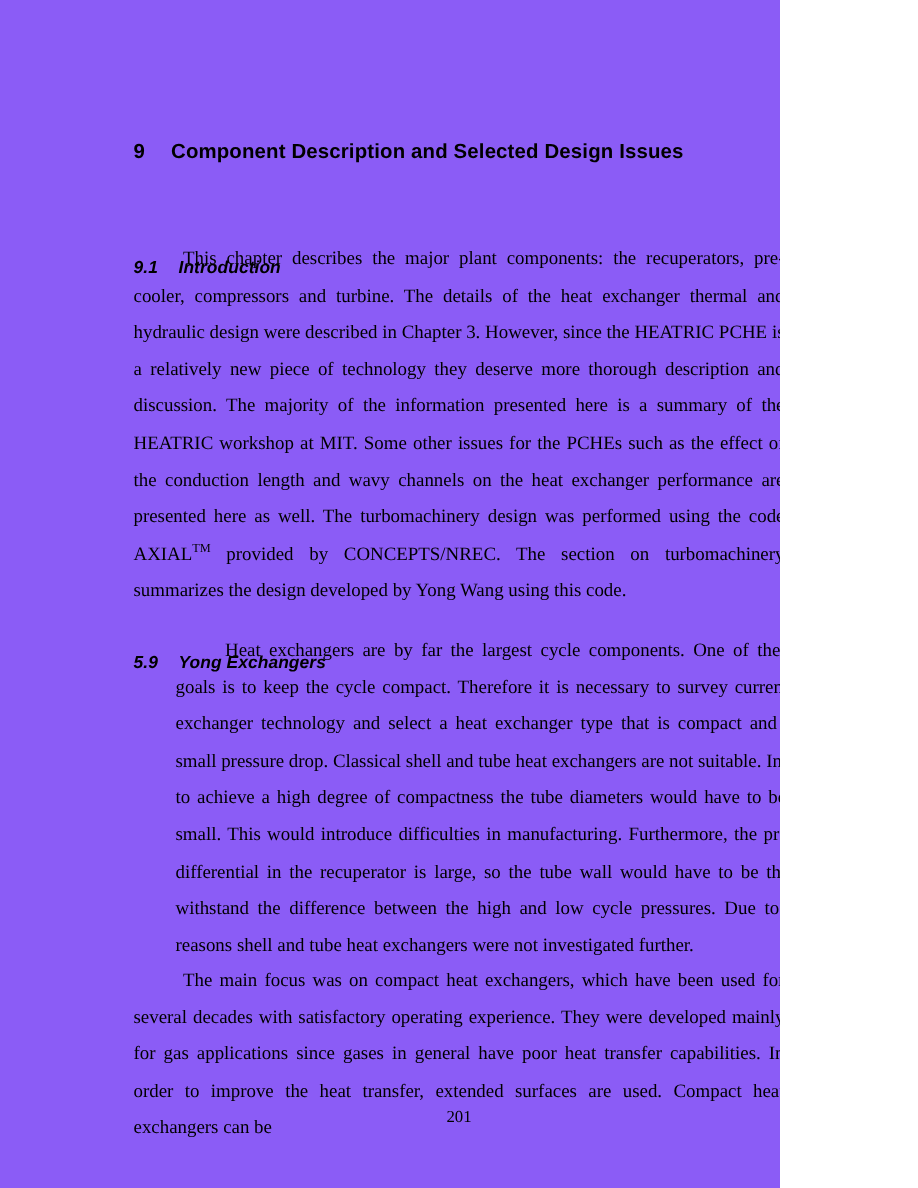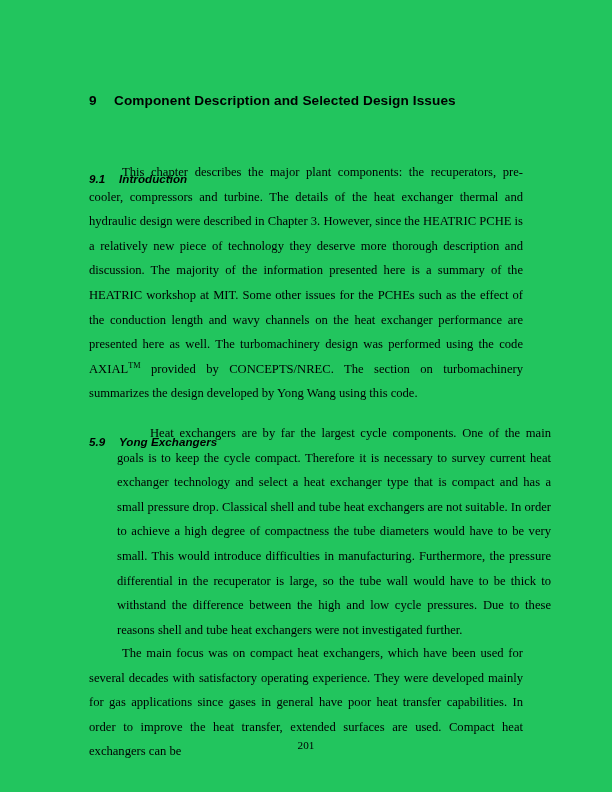--- a/index.html
+++ b/index.html
@@ -3,23 +3,23 @@
 <meta charset="utf-8">
 <title>Thesis Page</title>
 <style>
   html, body {
     margin: 0;
     padding: 0;
     background: #ffffff;
   }
   .page {
     position: relative;
-    width: 612px;
+    width: 520px;
     height: 792px;
-    background: #22c55e;
+    background: #8b5cf6;
     overflow: hidden;
     box-sizing: border-box;
   }
   .content {
     position: absolute;
     left: 89px;
     top: 0;
     width: 434px;
   }
 

